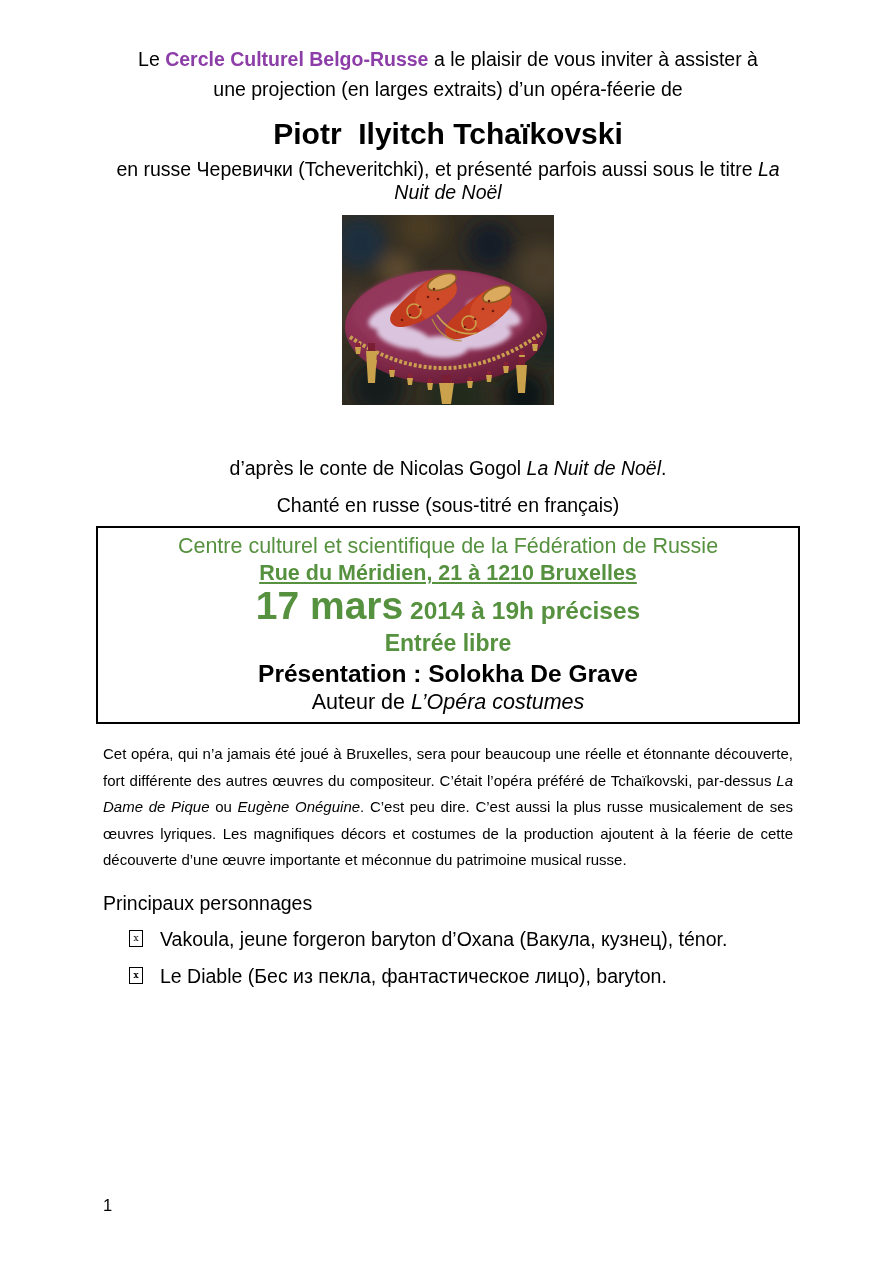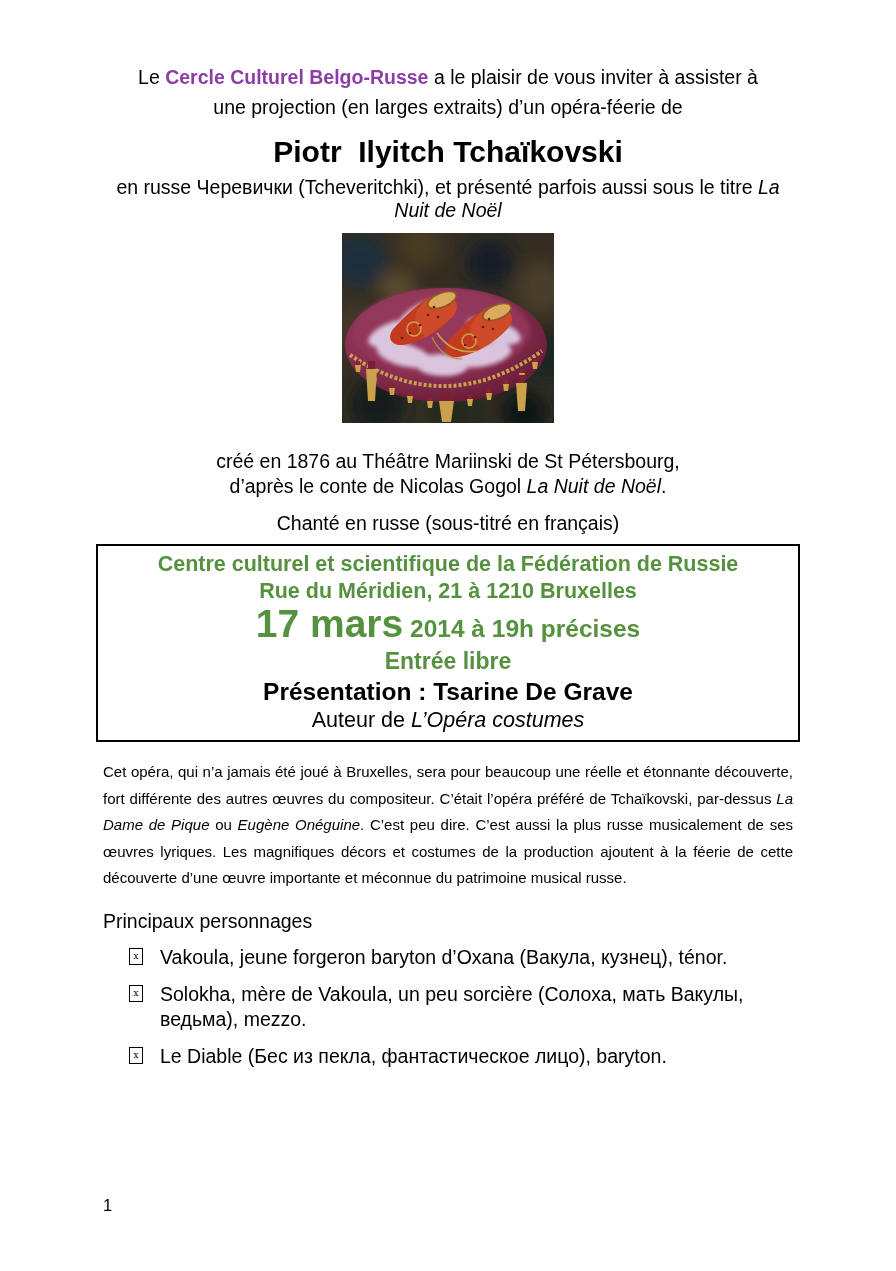--- a/index.html
+++ b/index.html
@@ -8,21 +8,21 @@
     position: relative;
     width: 896px;
     height: 1271px;
     margin: 0 auto;
     background: #ffffff;
     overflow: hidden;
     box-sizing: border-box;
   }
   .content {
     width: 690px;
-    margin: 18px auto;
+    margin: 0 auto;
     padding-top: 44px;
   }
   .center { text-align: center; }
   .bold { font-weight: bold; }
   .italic { font-style: italic; }
   .purple { color: #8C3DA8; }
   .green  { color: #55913E; }
 
   .intro {
     font-size: 19.5px;
@@ -71,22 +71,22 @@
   }
 
   .event-box {
     box-sizing: border-box;
     width: 704px;
     margin: 9px 0 0 -7px;
     border: 2px solid #000;
     padding: 5px 4px 6px 4px;
     text-align: center;
   }
-  .event-venue    { font-size: 21.5px; line-height: 27px; font-weight: bold; margin: 0; }
-  .event-address  { font-size: 21.5px; line-height: 27px; font-weight: bold; margin: 0; }
+  .event-venue    { font-size: 21.5px; line-height: 27px; font-weight: normal; margin: 0; }
+  .event-address  { font-size: 21.5px; line-height: 27px; font-weight: bold; margin: 0; text-decoration: underline; }
   .event-date     { font-size: 24.5px; line-height: 37px; font-weight: bold; margin: 0; }
   .event-date .date-big { font-size: 39px; }
   .event-admission{ font-size: 23px;   line-height: 29px; font-weight: bold; margin: 0; }
   .event-presenter{ font-size: 24.5px; line-height: 31px; font-weight: bold; margin: 0; }
   .event-author   { font-size: 21.5px; line-height: 27px; margin: 0; }
 
   .description {
     font-size: 15px;
     line-height: 26.5px;
     text-align: justify;
@@ -243,49 +243,48 @@
               <circle cx="151" cy="96" r="1.3"></circle>
               <circle cx="115" cy="117" r="1.3"></circle>
           </g>
         </g>
 
         <path d="M 95 100 Q 110 122 135 118" fill="none" stroke="#c9a24b" stroke-width="1.6"></path>
         <path d="M 90 104 Q 100 126 120 126" fill="none" stroke="#b8923e" stroke-width="1.2"></path>
       </svg>
     </div>
 
-    <p class="creation center"><span>créé en 1876 au Théâtre Mariinski de St Pétersbourg,</span><br><span>d’après le conte de Nicolas Gogol </span><span class="italic">La Nuit de Noël</span><span>.</span></p>
+    <p class="creation center"><br><span>d’après le conte de Nicolas Gogol </span><span class="italic">La Nuit de Noël</span><span>.</span></p>
 
     <p class="sung center">Chanté en russe (sous-titré en français)</p>
 
     <div class="event-box">
       <p class="event-venue green">Centre culturel et scientifique de la Fédération de Russie</p>
       <p class="event-address green">Rue du Méridien, 21 à 1210 Bruxelles</p>
       <p class="event-date green"><span class="date-big">17 mars</span><span> 2014 à 19h précises</span></p>
       <p class="event-admission green">Entrée libre</p>
-      <p class="event-presenter">Présentation : Tsarine De Grave</p>
+      <p class="event-presenter">Présentation : Solokha De Grave</p>
       <p class="event-author"><span>Auteur de </span><span class="italic">L’Opéra costumes</span></p>
     </div>
 
     <p class="description"><span>Cet opéra, qui n’a jamais été joué à Bruxelles, sera pour beaucoup une réelle et étonnante découverte, fort différente des autres œuvres du compositeur. C’était l’opéra préféré de Tchaïkovski, par-dessus </span><span class="italic">La Dame de Pique</span><span> ou </span><span class="italic">Eugène Onéguine</span><span>. C’est peu dire. C’est aussi la plus russe musicalement de ses œuvres lyriques. Les magnifiques décors et costumes de la production ajoutent à la féerie de cette découverte d’une œuvre importante et méconnue du patrimoine musical russe.</span></p>
 
     <h2 class="characters-heading">Principaux personnages</h2>
 
     <div class="char-list">
       <div class="char-item">
         <span class="bullet-box">
             <span class="bullet-glyph">x</span>
           </span>
         <span>Vakoula, jeune forgeron baryton d’Oxana (Вакула, кузнец), ténor.</span>
       </div>
       <div class="char-item">
         <span class="bullet-box">
             <span class="bullet-glyph">x</span>
           </span>
-        <span>Solokha, mère de Vakoula, un peu sorcière (Солоха, мать Вакулы, ведьма), mezzo.</span>
       </div>
       <div class="char-item">
         <span class="bullet-box">
             <span class="bullet-glyph">x</span>
           </span>
         <span>Le Diable (Бес из пекла, фантастическое лицо), baryton.</span>
       </div>
     </div>
 
   </div>

